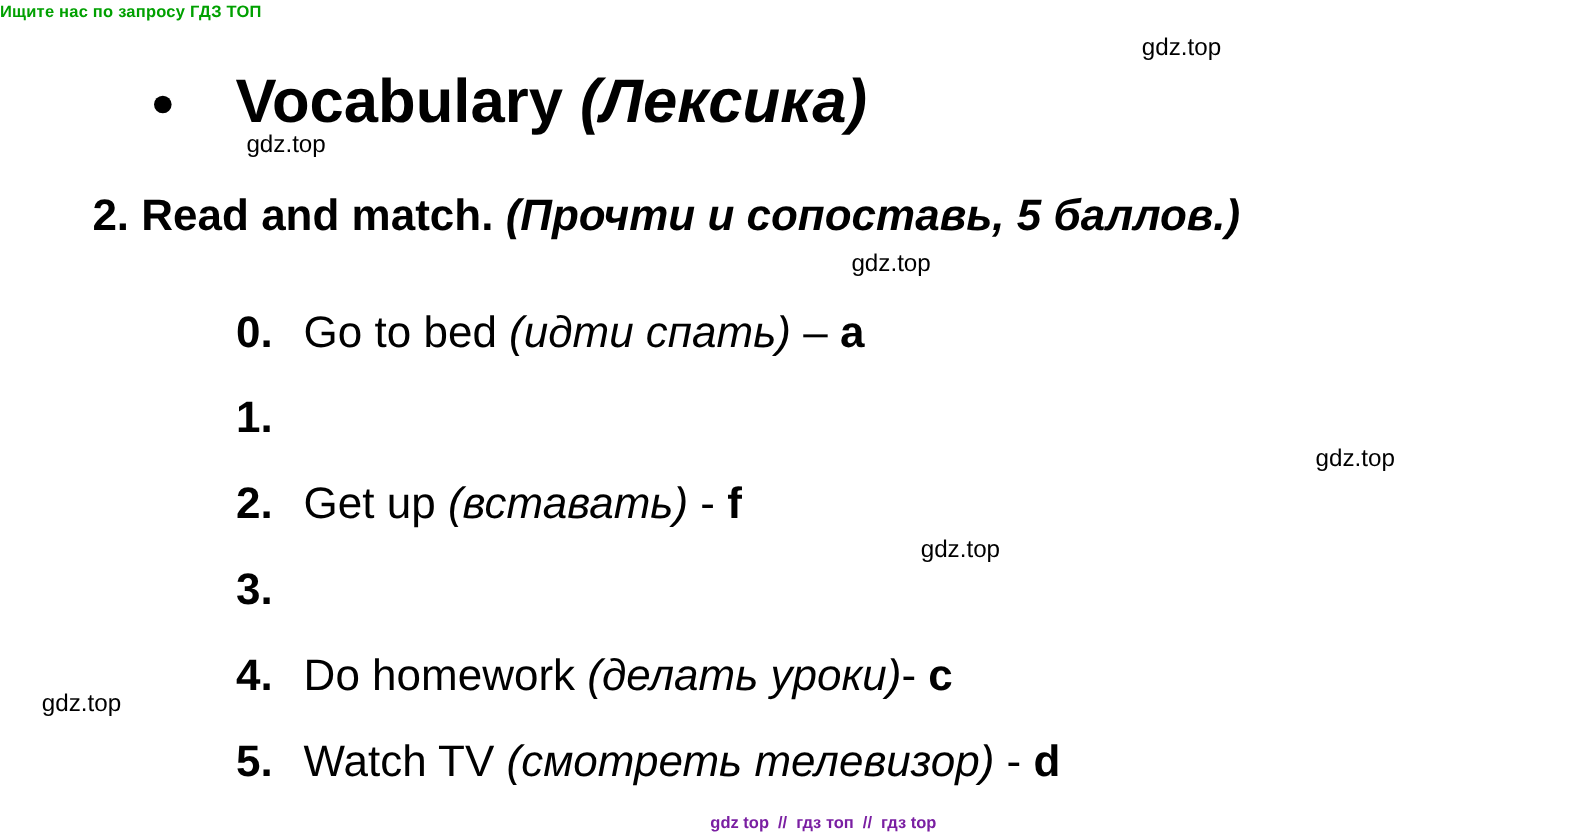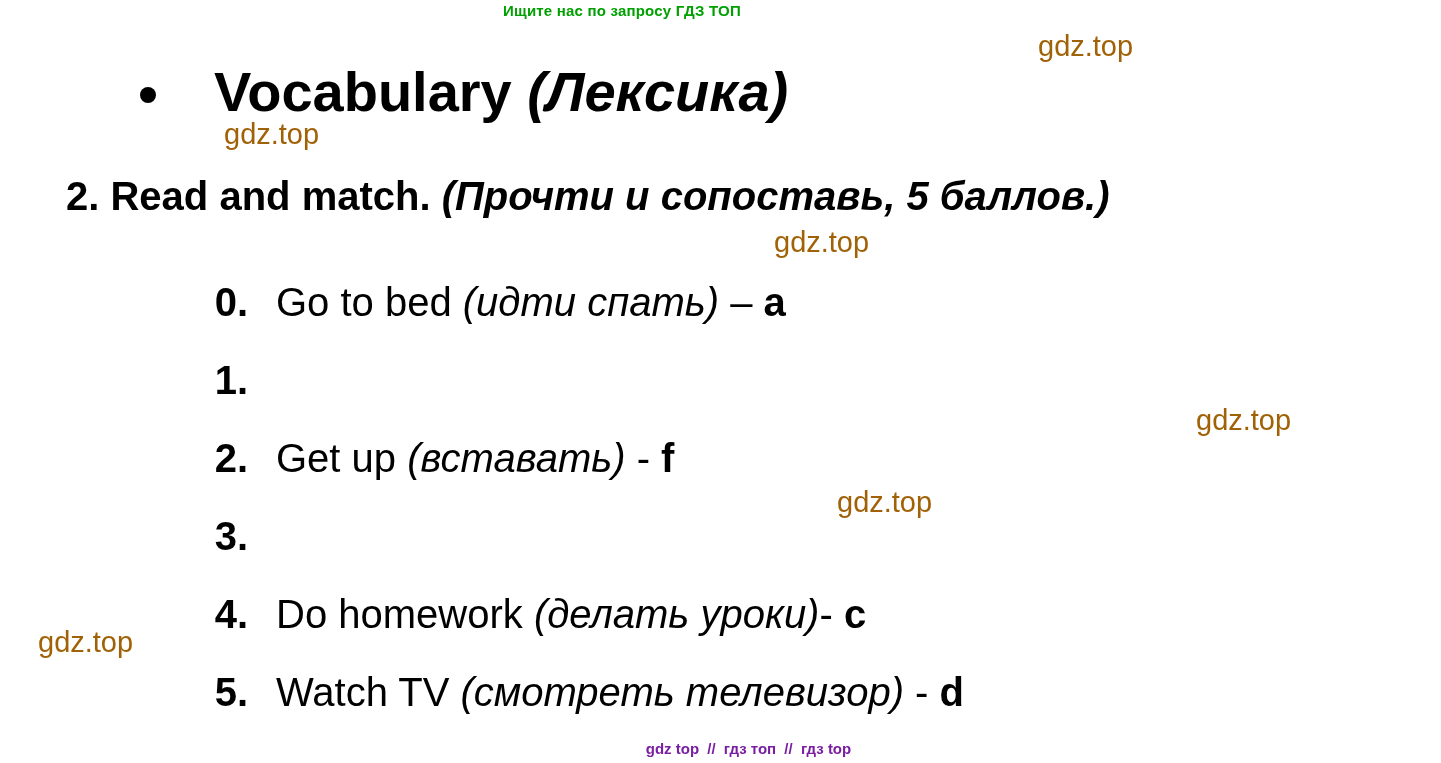--- a/index.html
+++ b/index.html
@@ -15,33 +15,33 @@
     color: #000000;
     overflow: hidden;
   }
 
   
   .top-banner {
     position: absolute;
     top: 2px;
     left: 0;
     width: 1244px;
-    text-align: center;
+    text-align: left;
     font-size: 15px;
     font-weight: bold;
     color: #00a000;
     letter-spacing: 0.2px;
   }
 
   
   .wm {
     position: absolute;
     font-family: "Liberation Sans", sans-serif;
-    font-size: 29px;
-    color: #a16207;
+    font-size: 22px;
+    color: #000000;
     white-space: nowrap;
   }
   .wm-1 { top: 30px;  left: 1038px; }
   .wm-2 { top: 118px; left: 224px; }
   .wm-3 { top: 226px; left: 774px; }
   .wm-4 { top: 404px; left: 1196px; }
   .wm-5 { top: 486px; left: 837px; }
   .wm-6 { top: 626px; left: 38px; }
 
   
@@ -67,21 +67,21 @@
     font-weight: bold;
     line-height: 1;
     white-space: nowrap;
   }
   .heading-text .it { font-style: italic; }
 
   
   .task-line {
     position: absolute;
     top: 174px;
-    left: 66px;
+    left: 84px;
     width: 1330px;
     font-size: 40px;
     font-weight: bold;
     white-space: nowrap;
     line-height: 1.1;
   }
   .task-line .it { font-style: italic; }
 
   
   .list {

